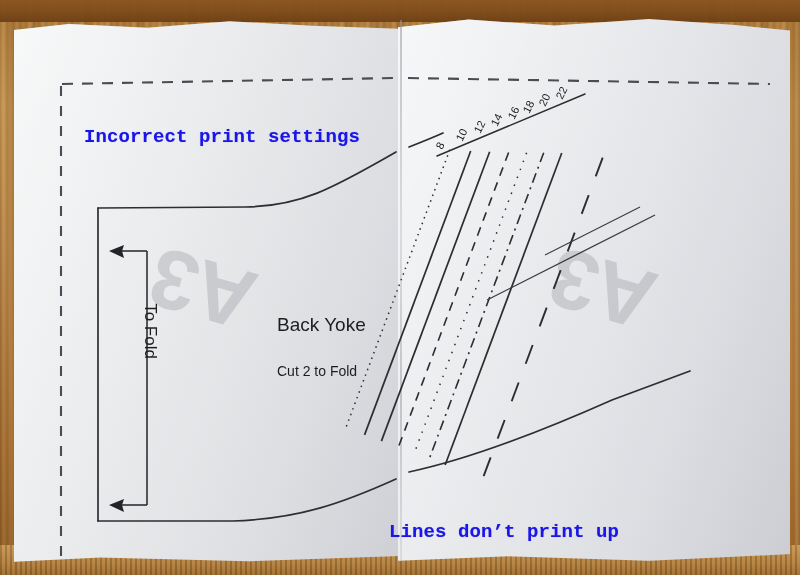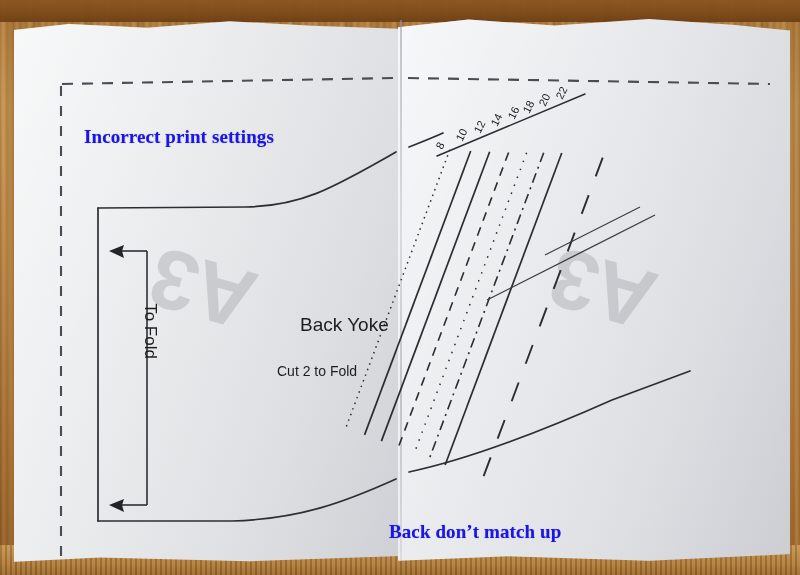--- a/index.html
+++ b/index.html
@@ -66,32 +66,32 @@
        rgba(150,150,158,.55), rgba(175,175,182,.35) 40%,
        rgba(150,150,158,.50) 70%, rgba(180,180,188,.30));
   }
 
   
   #art{position:absolute;inset:0;}
 
   
   .note{
     position:absolute;color:#1a16e8;font-weight:bold;
-    font-family:Liberation Serif, serif;
+    font-family:Liberation Mono, monospace;
     letter-spacing:.1px;white-space:nowrap;
     text-shadow:0 0 1px rgba(26,22,232,.35);
   }
   #note-print{left:84px;top:126px;font-size:19px;}
   #note-lines{left:389px;top:521px;font-size:19px;}
 
   .patlabel{
     position:absolute;color:#1d1d1f;white-space:nowrap;
     font-family:"Liberation Sans", sans-serif;font-weight:400;
   }
-  #label-backyoke{left:277px;top:314px;font-size:19px;margin-left:23px;}
+  #label-backyoke{left:277px;top:314px;font-size:19px;}
   #label-cut2{left:277px;top:363px;font-size:14px;}
   #label-tofold{
     left:150px;top:331px;font-size:17px;
     transform:translate(-50%,-50%) rotate(90deg);transform-origin:center;
   }
 
   .sizenum{
     position:absolute;color:#202022;font-size:11px;
     font-family:"Liberation Sans", sans-serif;
     transform-origin:left bottom;white-space:nowrap;
@@ -157,21 +157,21 @@
       <path d="M 147 251 L 147 505"></path>
       <path d="M 147 251 L 118 251"></path>
       <path d="M 147 505 L 118 505"></path>
     </g>
     <polygon points="109,251 124,245 122,251 124,258" fill="#232328"></polygon>
     <polygon points="109,505 124,499 122,505 124,512" fill="#232328"></polygon>
   </svg>
 
   <div class="note" id="note-print">Incorrect print settings</div>
 
-  <div class="note" id="note-lines">Back don’t match up</div>
+  <div class="note" id="note-lines">Lines don’t print up</div>
 
   <div class="patlabel" id="label-backyoke">Back Yoke</div>
 
   <div class="patlabel" id="label-cut2">Cut 2 to Fold</div>
 
   <div class="patlabel" id="label-tofold">To Fold</div>
 
   <div id="size-labels">
       <div class="sizenum" style="left: 444px; top: 139.238px; transform: rotate(-64deg);">8</div>
       <div class="sizenum" style="left: 464px; top: 130.878px; transform: rotate(-64deg);">10</div>

